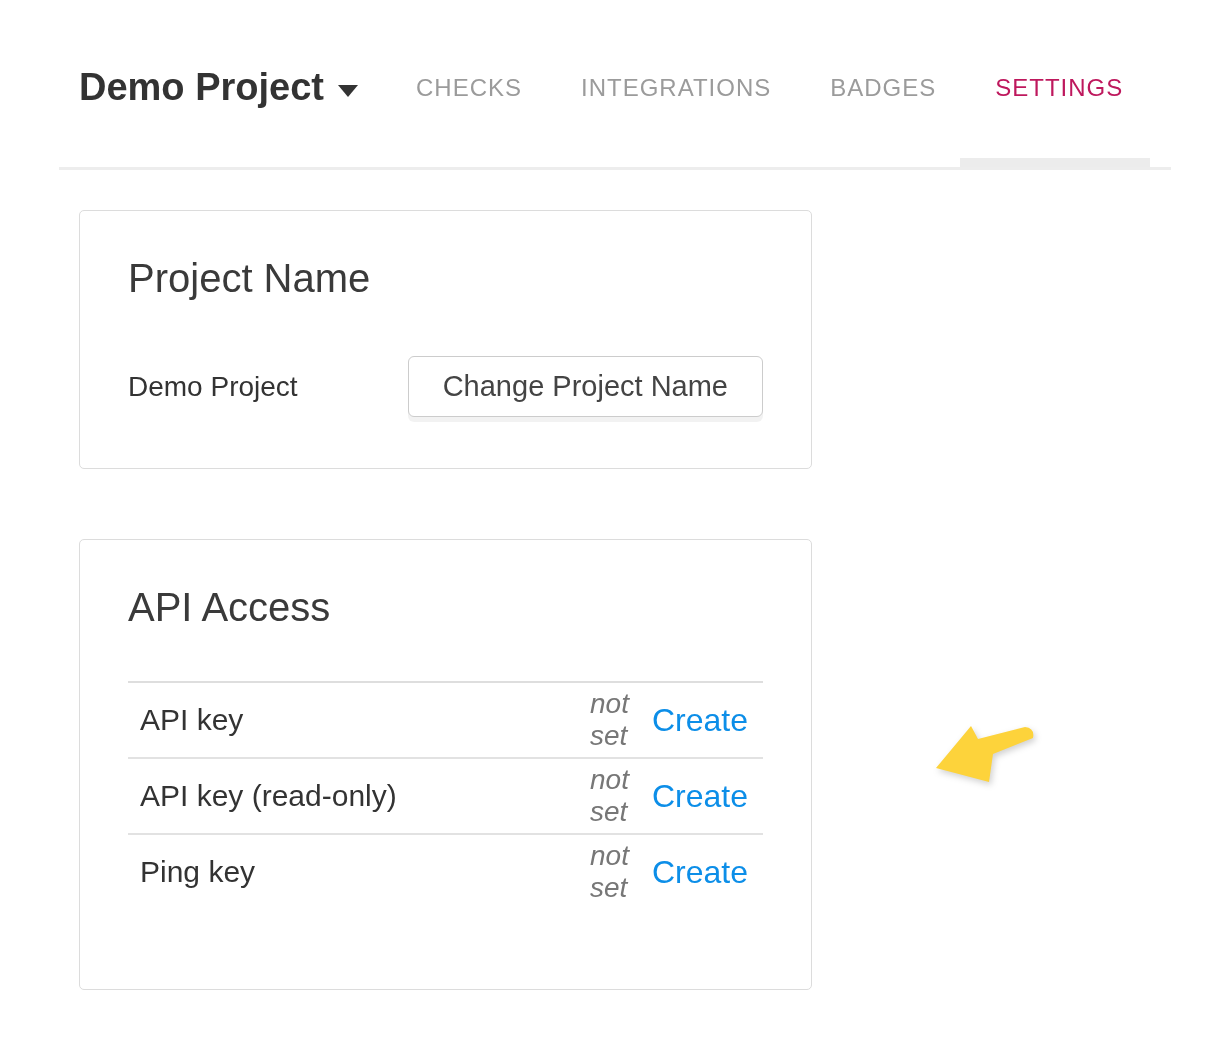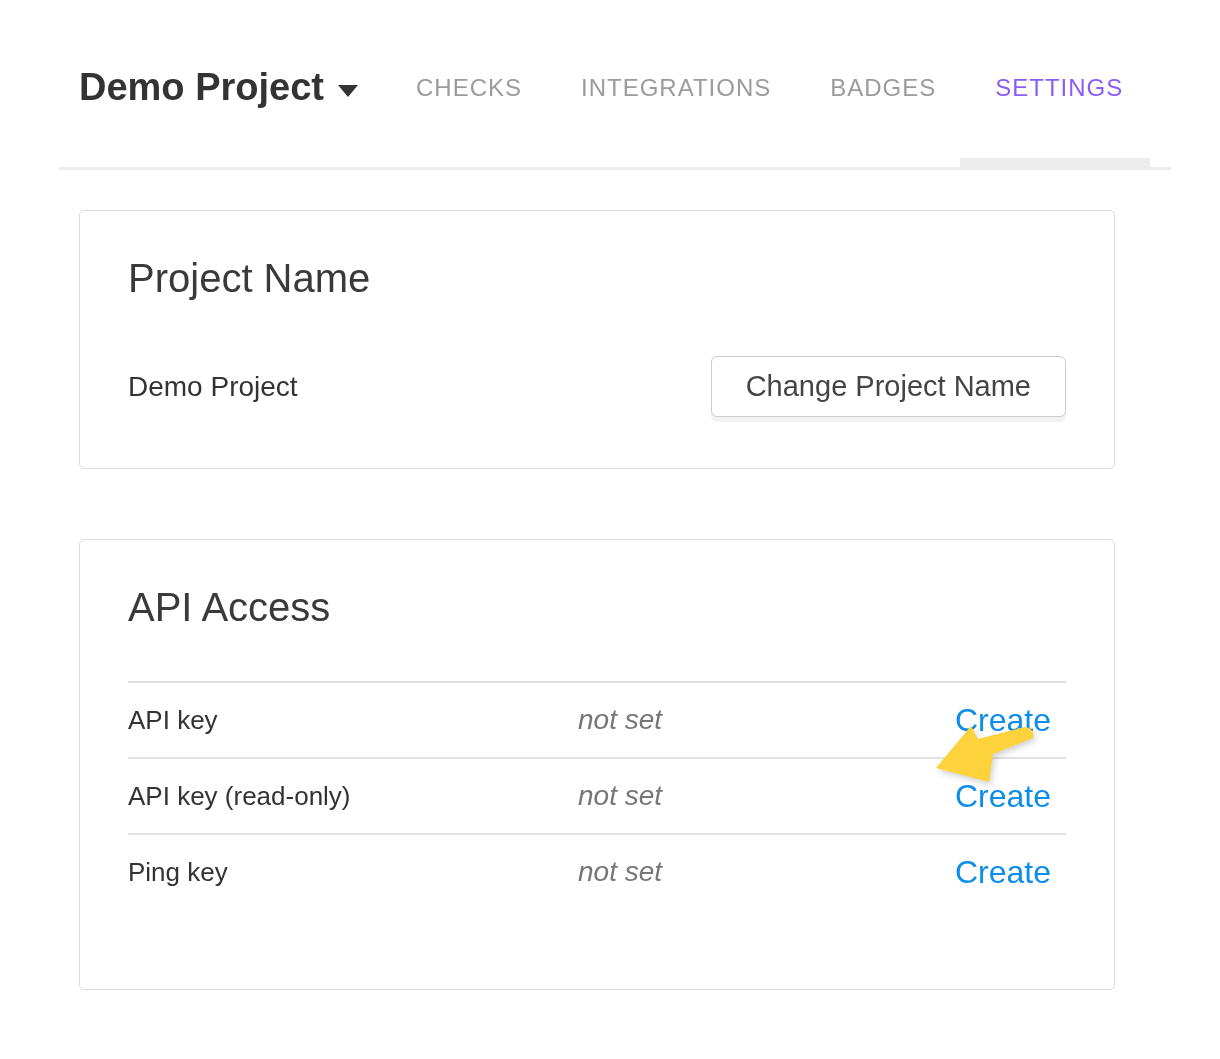--- a/index.html
+++ b/index.html
@@ -27,34 +27,34 @@
     border-left: 10px solid transparent;
     border-right: 10px solid transparent;
     border-top: 12px solid #333;
   }
   .nav { display: flex; gap: 59px; margin-left: 58px; }
   .nav-item {
     font-size: 24px; letter-spacing: 1px;
     color: var(--text-muted, #9b9b9b);
     cursor: pointer; white-space: nowrap;
   }
-  .nav-item.active { color: #8b5cf6; }
+  .nav-item.active { color: #be185d; }
 
   .tab-indicator {
     position: absolute; left: 960px; top: 158px;
     width: 190px; height: 12px; background: #ececec;
   }
   .header-line {
     position: absolute; left: 59px; top: 167px;
     width: 1112px; height: 3px; background: #ededed;
   }
 
   
   .card {
-    position: absolute; left: 79px; width: 1036px;
+    position: absolute; left: 79px; width: 733px;
     box-sizing: border-box;
     background: #fff;
     border: 1px solid #dcdcdc; border-radius: 5px;
     padding: 0 48px;
   }
   .card-project { top: 210px; height: 259px; }
   .card-api { top: 539px; height: 451px; }
 
   .card h2 {
     margin: 44px 0 0 0;
@@ -79,21 +79,21 @@
   }
 
   
   .api-table { margin-top: 51px; border-top: 2px solid #dedede; }
   .api-row {
     height: 74px;
     display: flex; align-items: center;
     border-bottom: 2px solid #e2e2e2;
   }
   .api-row:last-child { border-bottom: none; }
-  .api-label { width: 450px; font-size: 26px; color: #333; }
+  .api-label { width: 450px; font-size: 30px; color: #333; margin-left: 12px; }
   .api-value { flex: 1; font-size: 28px; font-style: italic; color: var(--not-set-gray, #777); }
   .api-action {
     font-size: 32px; color: var(--accent-blue, #0c8ee8);
     text-decoration: none; padding-right: 15px; cursor: pointer;
   }
 
   
   .annotation-arrow {
     position: absolute; left: 925px; top: 716px;
     width: 120px; height: 78px; z-index: 5;

